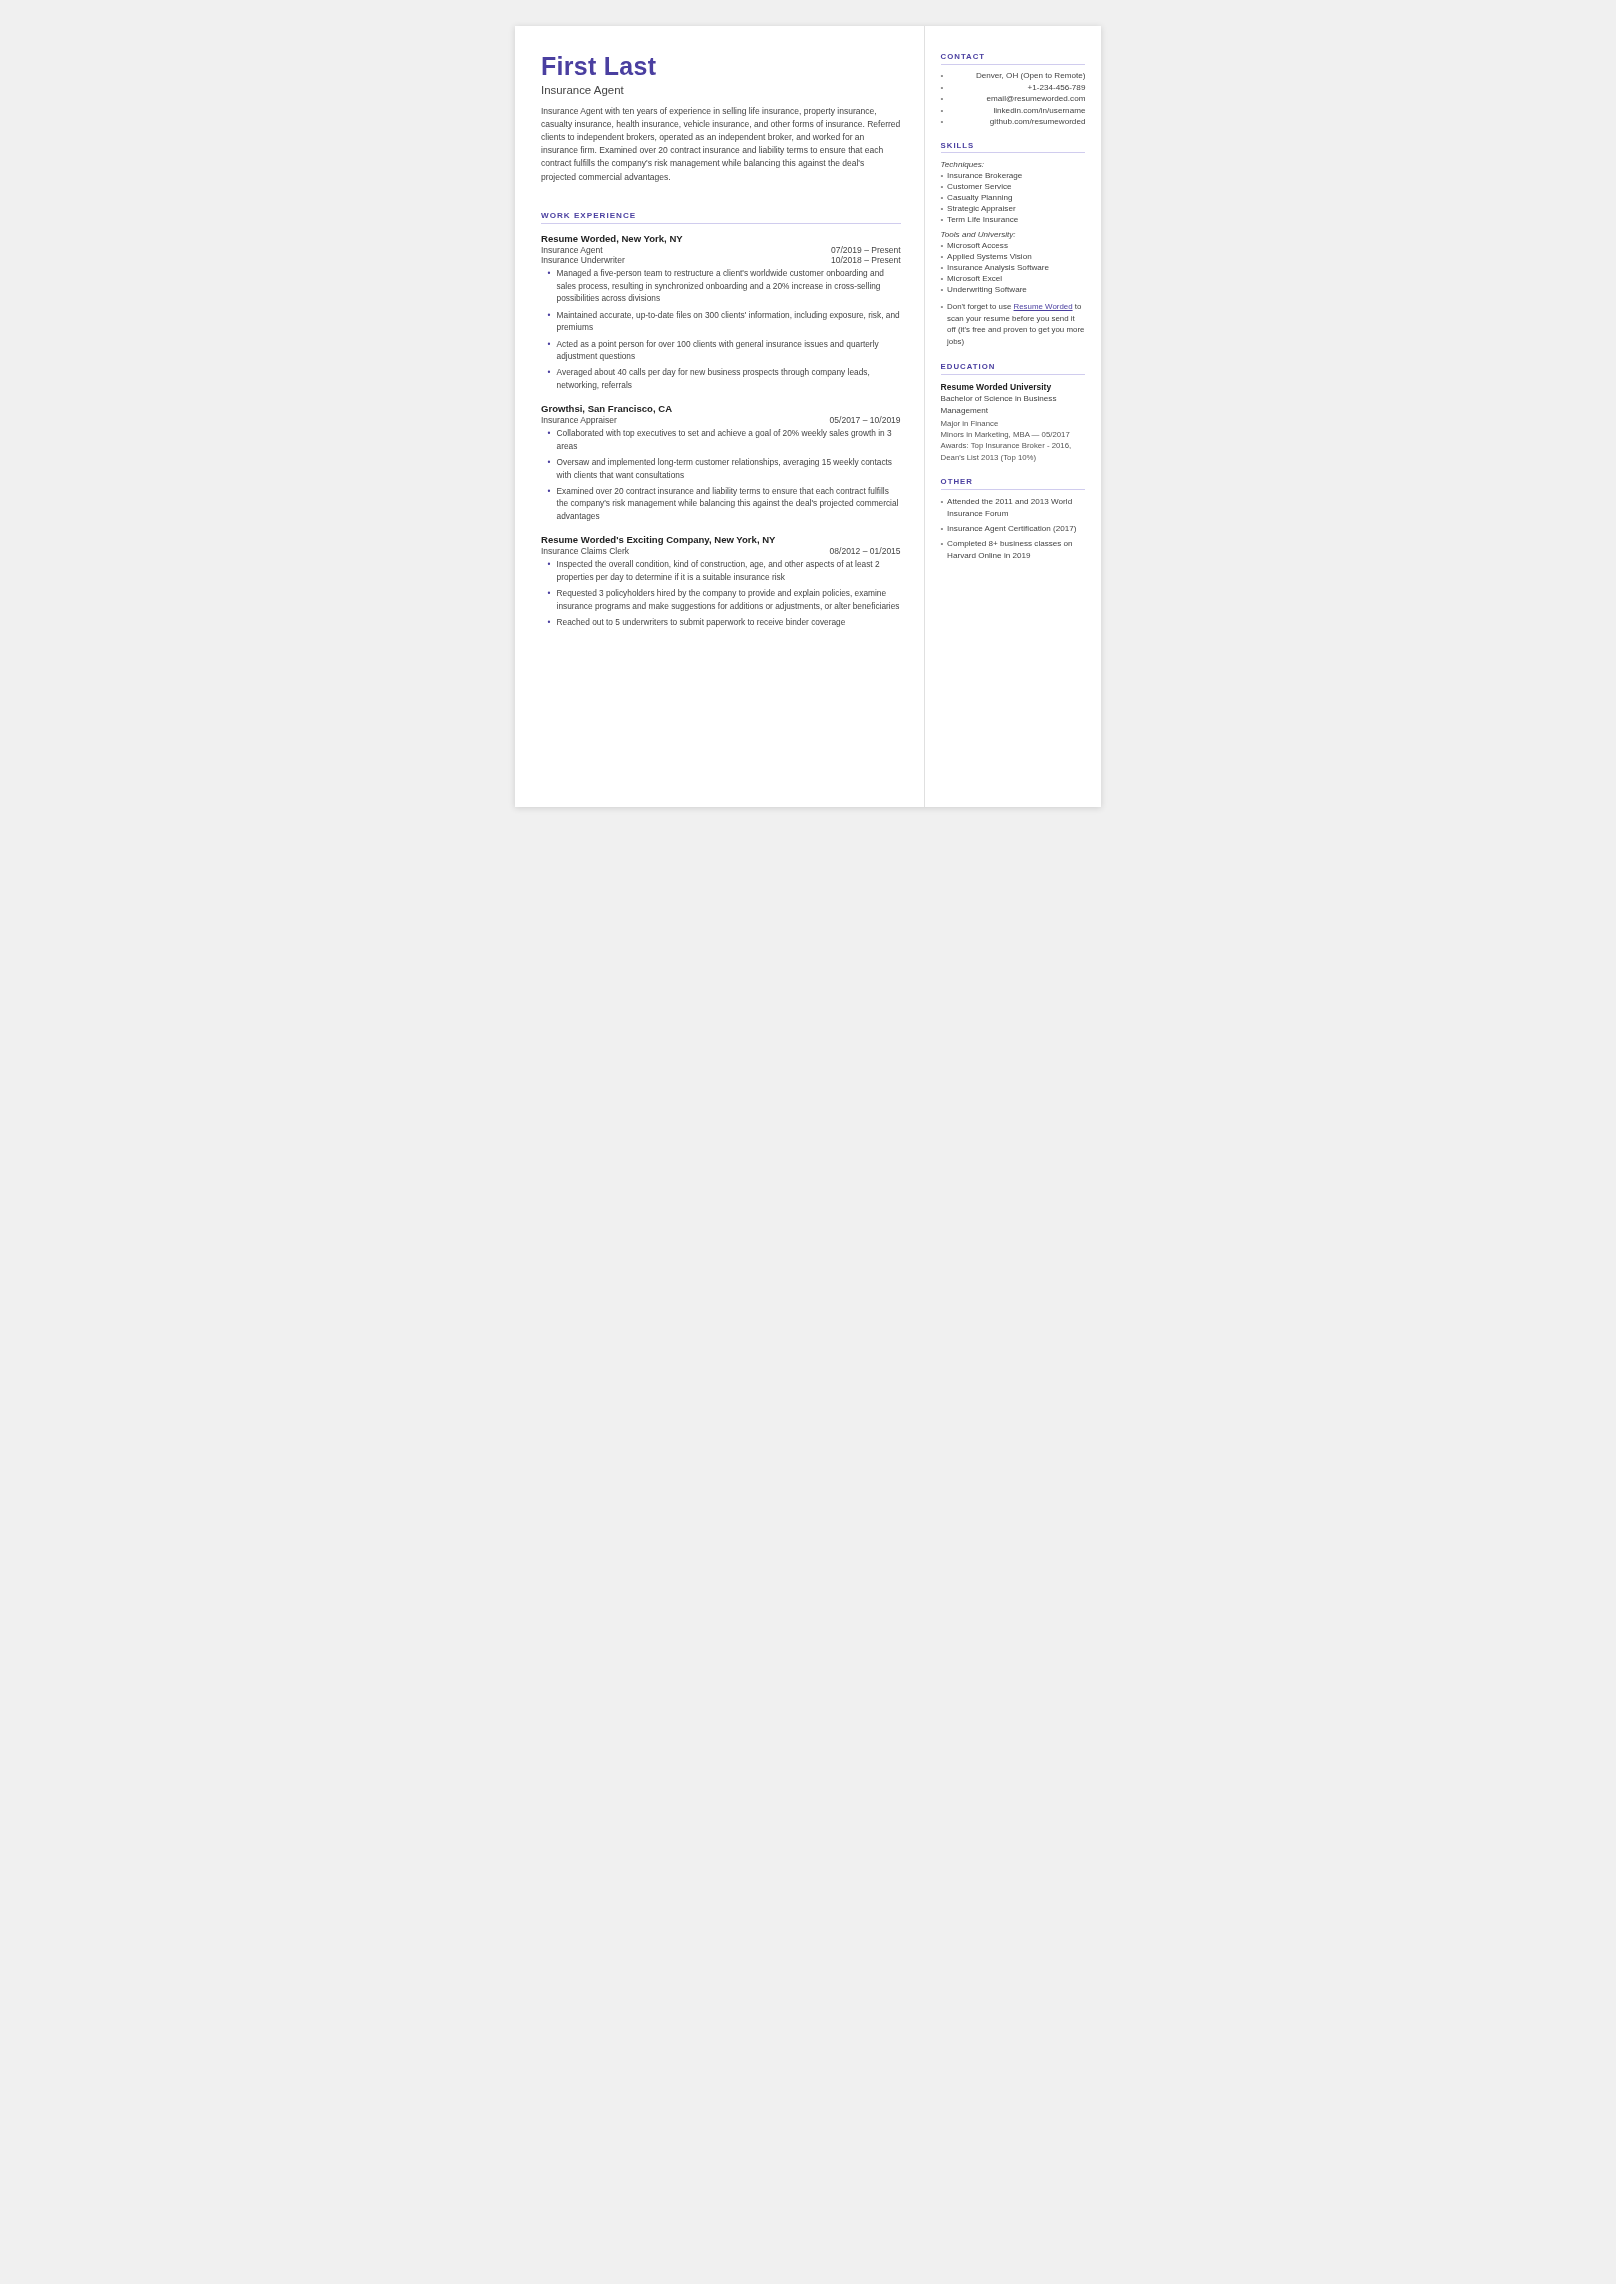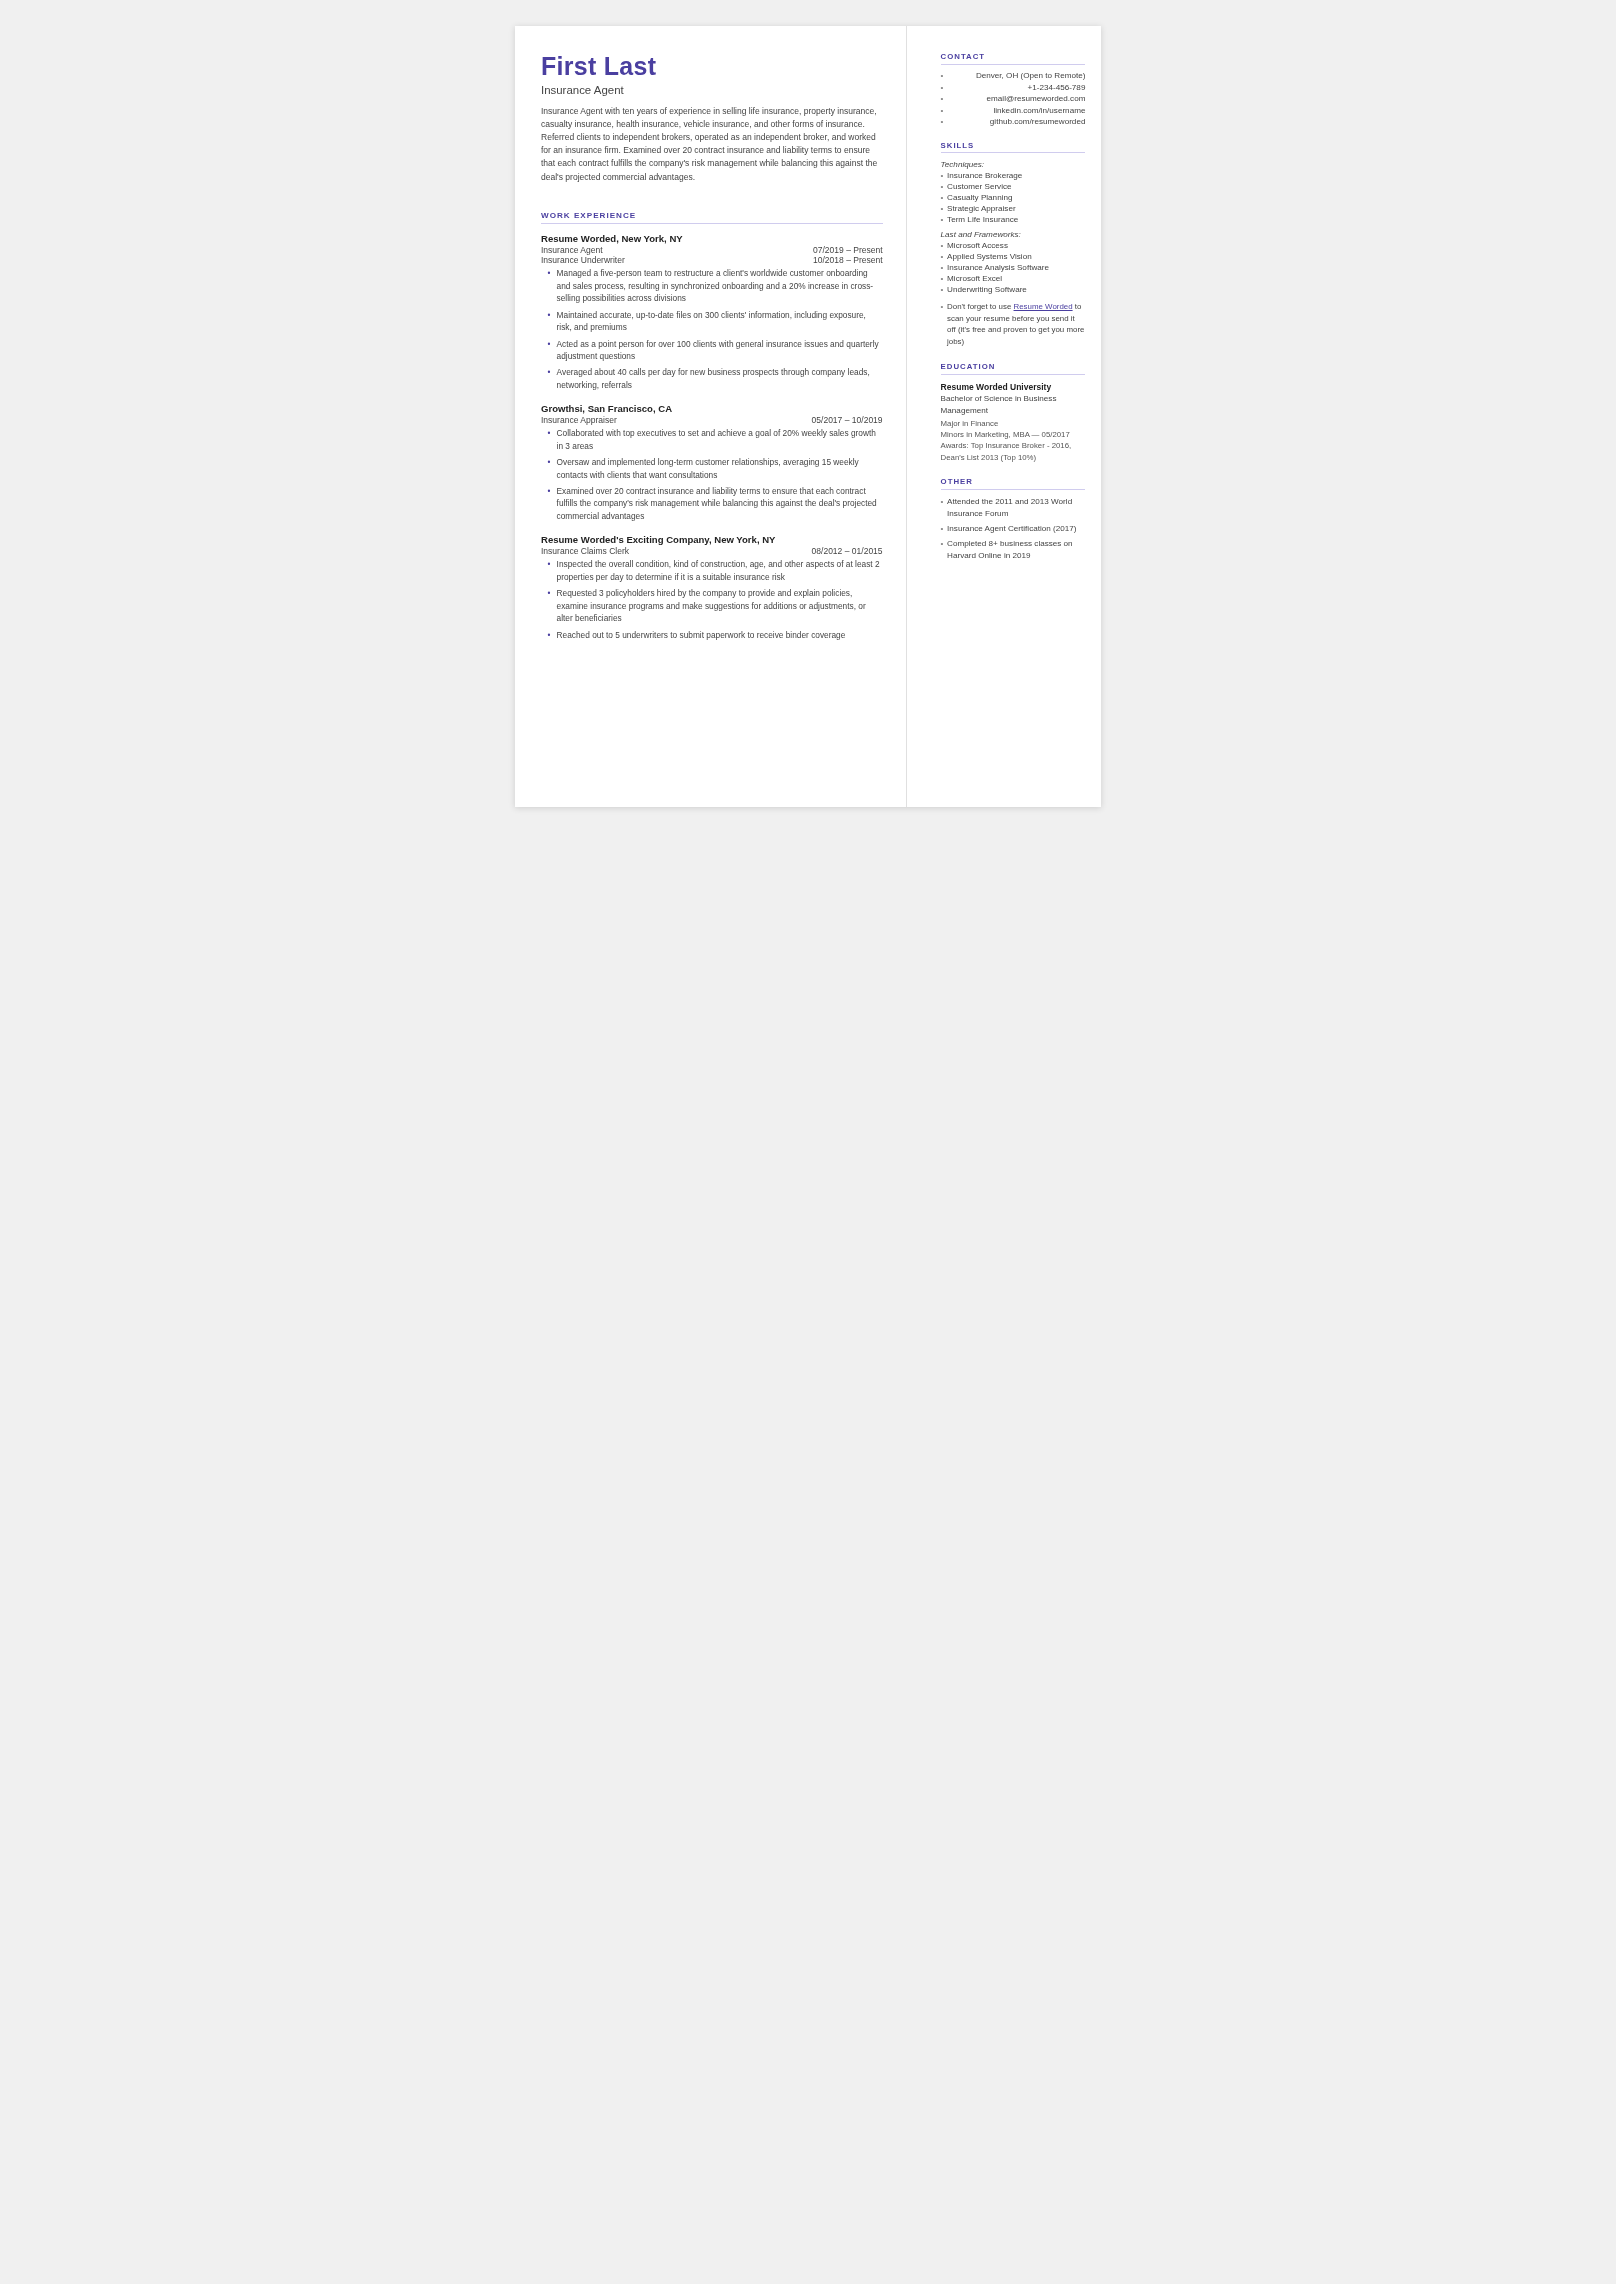--- a/index.html
+++ b/index.html
@@ -10,21 +10,20 @@
       justify-content: center;
       padding: 26px 13px;
     }
     .page {
       background: #ffffff;
       width: 586px;
       min-height: 781px;
       display: flex;
       flex-direction: row;
       box-shadow: 0 1.3px 6.5px rgba(0,0,0,0.15);
-      gap: 18px;
     }
     
     .left-col {
       flex: 1;
       padding: 26px 23.4px 26px 26px;
       border-right: 0.7px solid #e0e0e0;
     }
     .name-title h1 {
       font-size: 2.4em;
       font-weight: 900;
@@ -278,21 +277,21 @@
 
     <div class="right-section">
       <div class="right-section-heading">SKILLS</div>
       <div class="skill-category">Techniques:</div>
       <div class="skill-item">Insurance Brokerage</div>
       <div class="skill-item">Customer Service</div>
       <div class="skill-item">Casualty Planning</div>
       <div class="skill-item">Strategic Appraiser</div>
       <div class="skill-item">Term Life Insurance</div>
 
-      <div class="skill-category">Last and Frameworks:</div>
+      <div class="skill-category">Tools and University:</div>
       <div class="skill-item">Microsoft Access</div>
       <div class="skill-item">Applied Systems Vision</div>
       <div class="skill-item">Insurance Analysis Software</div>
       <div class="skill-item">Microsoft Excel</div>
       <div class="skill-item">Underwriting Software</div>
 
       <div class="promo-text"><span>Don't forget to use </span><a class="promo-link" href="#">Resume Worded</a><span> to scan your resume before you send it off (it's free and proven to get you more jobs)</span></div>
     </div>
 
     <div class="right-section">

